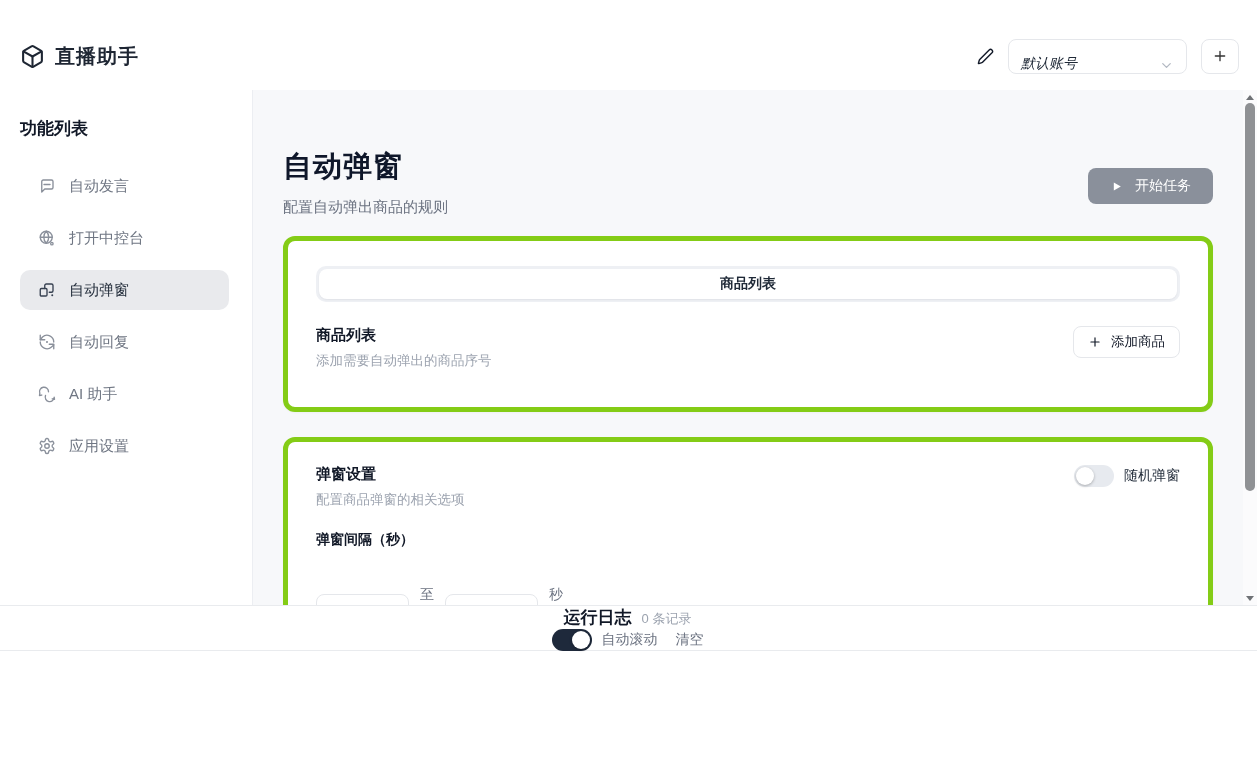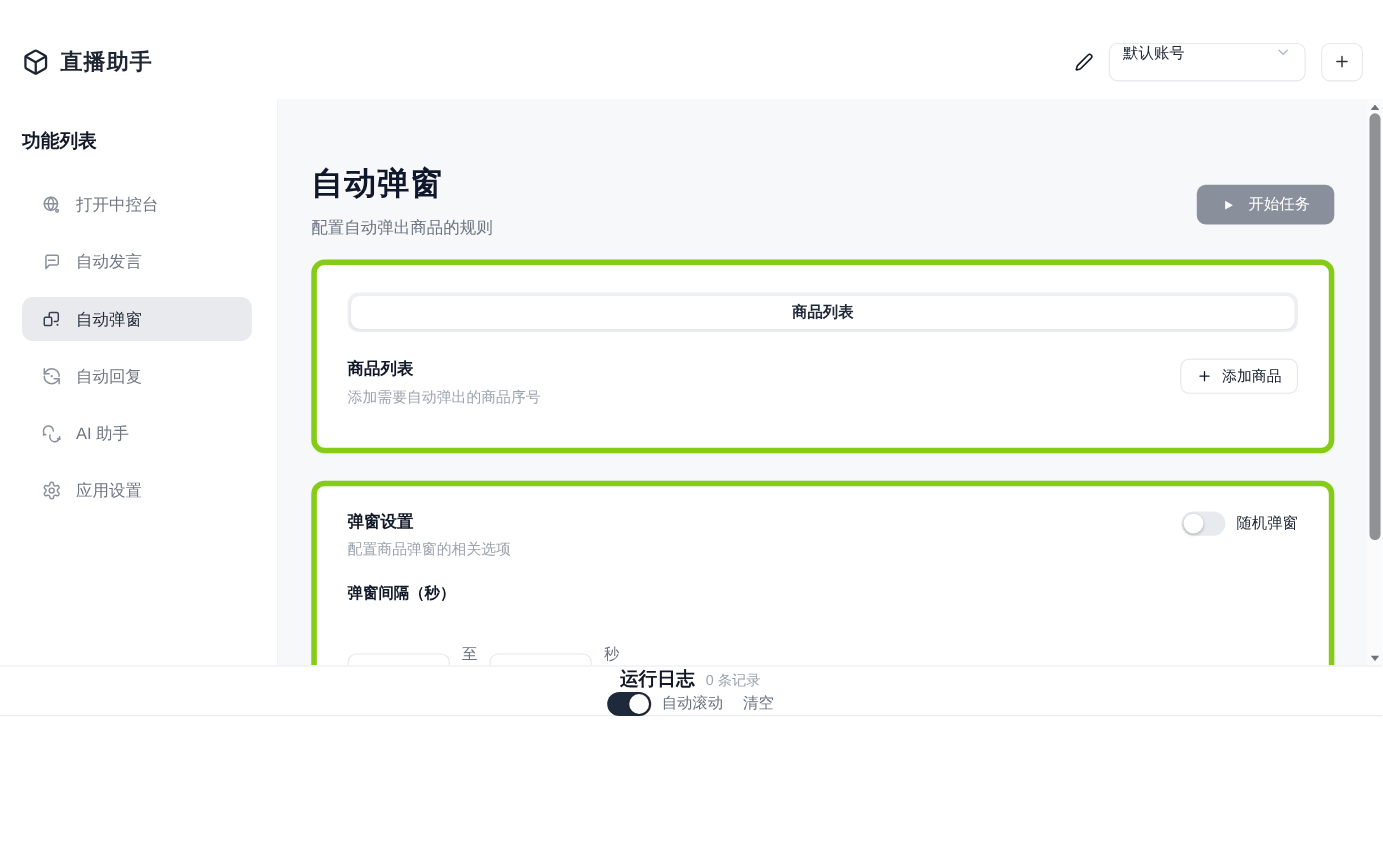--- a/index.html
+++ b/index.html
@@ -19,21 +19,21 @@
 
   
   .header { position:absolute; top:22px; left:0; right:0; height:68px; background:#fff;
     display:flex; align-items:center; justify-content:space-between; padding:0 18px 0 20px;gap:20px; }
   .brand { display:flex; align-items:center; gap:10px; }
   .brand-icon { color:#1e2633; display:flex; }
   .brand-name { font-size:20px; font-weight:700; color:#1e2633; letter-spacing:1px; }
   .header-right { display:flex; align-items:center; gap:14px; }
   .pencil { color:#111827; display:flex; cursor:pointer; }
   .account-select { width:179px; height:35px; border:1px solid #e5e7eb; border-radius:8px;
-    display:flex; align-items:flex-start; justify-content:space-between; padding:0 12px; cursor:pointer; background:#fff; }
+    display:flex; align-items:flex-end; justify-content:space-between; padding:0 12px; cursor:pointer; background:#fff;font-style:italic; }
   .account-select .value { font-size:14px; color:#1f2937; }
   .account-select .chev { color:#b2b8c2; display:flex; }
   .add-account { width:38px; height:35px; border:1px solid #e5e7eb; border-radius:8px; background:#fff;
     display:flex; align-items:center; justify-content:center; cursor:pointer; color:#333; }
 
   
   .body { position:absolute; top:90px; left:0; width:1257px; height:515px; display:flex; }
 
   
   .sidebar { width:253px; background:#fff; border-right:1px solid #eceef2; padding-top:27px; flex:none; }
@@ -141,37 +141,37 @@
   </div>
 
   <div class="body">
 
     <aside class="sidebar">
       <div class="sidebar-heading">功能列表</div>
 
       <div class="nav-item">
         <span class="nav-icon">
           <svg width="18" height="18" viewBox="0 0 24 24" fill="none" stroke="currentColor" stroke-width="1.8" stroke-linecap="round" stroke-linejoin="round">
+              <path d="M20 14a2 2 0 0 1-2 2H9l-4 4V6a2 2 0 0 1 2-2h11a2 2 0 0 1 2 2z"></path>
+              <path d="M8 10h8"></path>
+            </svg>
+        </span>
+        <span>自动发言</span>
+      </div>
+
+      <div class="nav-item">
+        <span class="nav-icon">
+          <svg width="18" height="18" viewBox="0 0 24 24" fill="none" stroke="currentColor" stroke-width="1.8" stroke-linecap="round" stroke-linejoin="round">
               <circle cx="11" cy="11" r="8"></circle>
               <path d="M3 11h16"></path>
               <path d="M11 3a11.4 11.4 0 0 1 0 16 11.4 11.4 0 0 1 0-16"></path>
               <circle cx="18.5" cy="19.5" r="1.6"></circle>
             </svg>
         </span>
         <span>打开中控台</span>
-      </div>
-
-      <div class="nav-item">
-        <span class="nav-icon">
-          <svg width="18" height="18" viewBox="0 0 24 24" fill="none" stroke="currentColor" stroke-width="1.8" stroke-linecap="round" stroke-linejoin="round">
-              <path d="M20 14a2 2 0 0 1-2 2H9l-4 4V6a2 2 0 0 1 2-2h11a2 2 0 0 1 2 2z"></path>
-              <path d="M8 10h8"></path>
-            </svg>
-        </span>
-        <span>自动发言</span>
       </div>
 
       <div class="nav-item active">
         <span class="nav-icon">
           <svg width="18" height="18" viewBox="0 0 24 24" fill="none" stroke="currentColor" stroke-width="1.8" stroke-linecap="round" stroke-linejoin="round">
               <rect x="3" y="10" width="9" height="10" rx="1.5"></rect>
               <path d="M9 10V6a2 2 0 0 1 2-2h7a2 2 0 0 1 2 2v7a2 2 0 0 1-2 2h-3"></path>
               <circle cx="19" cy="19" r="1.3" fill="currentColor" stroke="none"></circle>
             </svg>
         </span>

